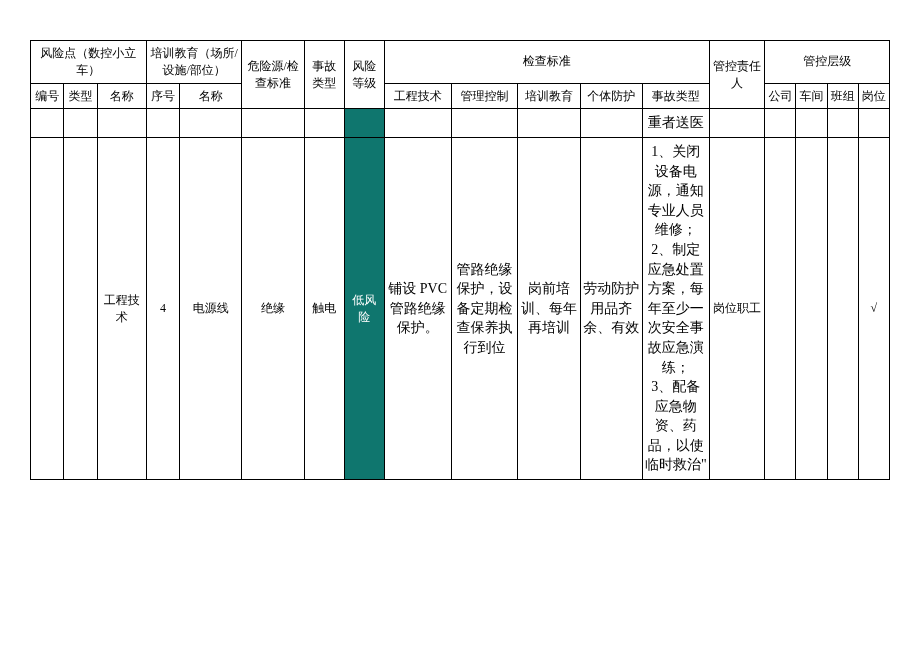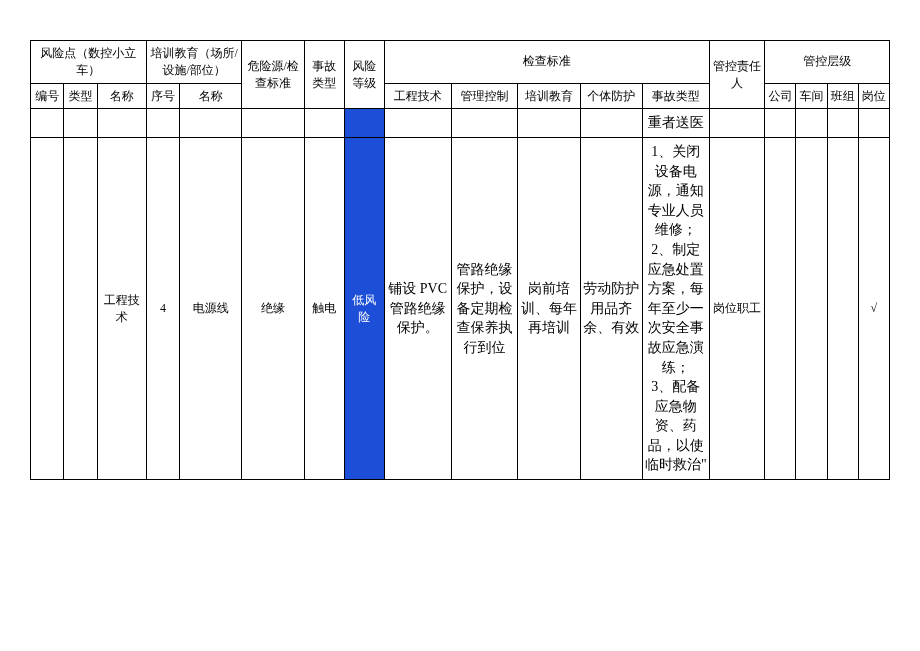--- a/index.html
+++ b/index.html
@@ -24,21 +24,21 @@
   td, th {
     border: 1px solid #000;
     padding: 4px 2px;
     text-align: center;
     vertical-align: middle;
     font-weight: normal;
     word-break: break-all;
     line-height: 1.4;
   }
   .risk-level {
-    background: #1d4ed8;
+    background: #0f766e;
     color: #fff;
     margin-left: 31px;
   }
   .small-text {
     font-size: 14px;
   }
   .partial-top {
     border-top: none;
   }
 </style>

